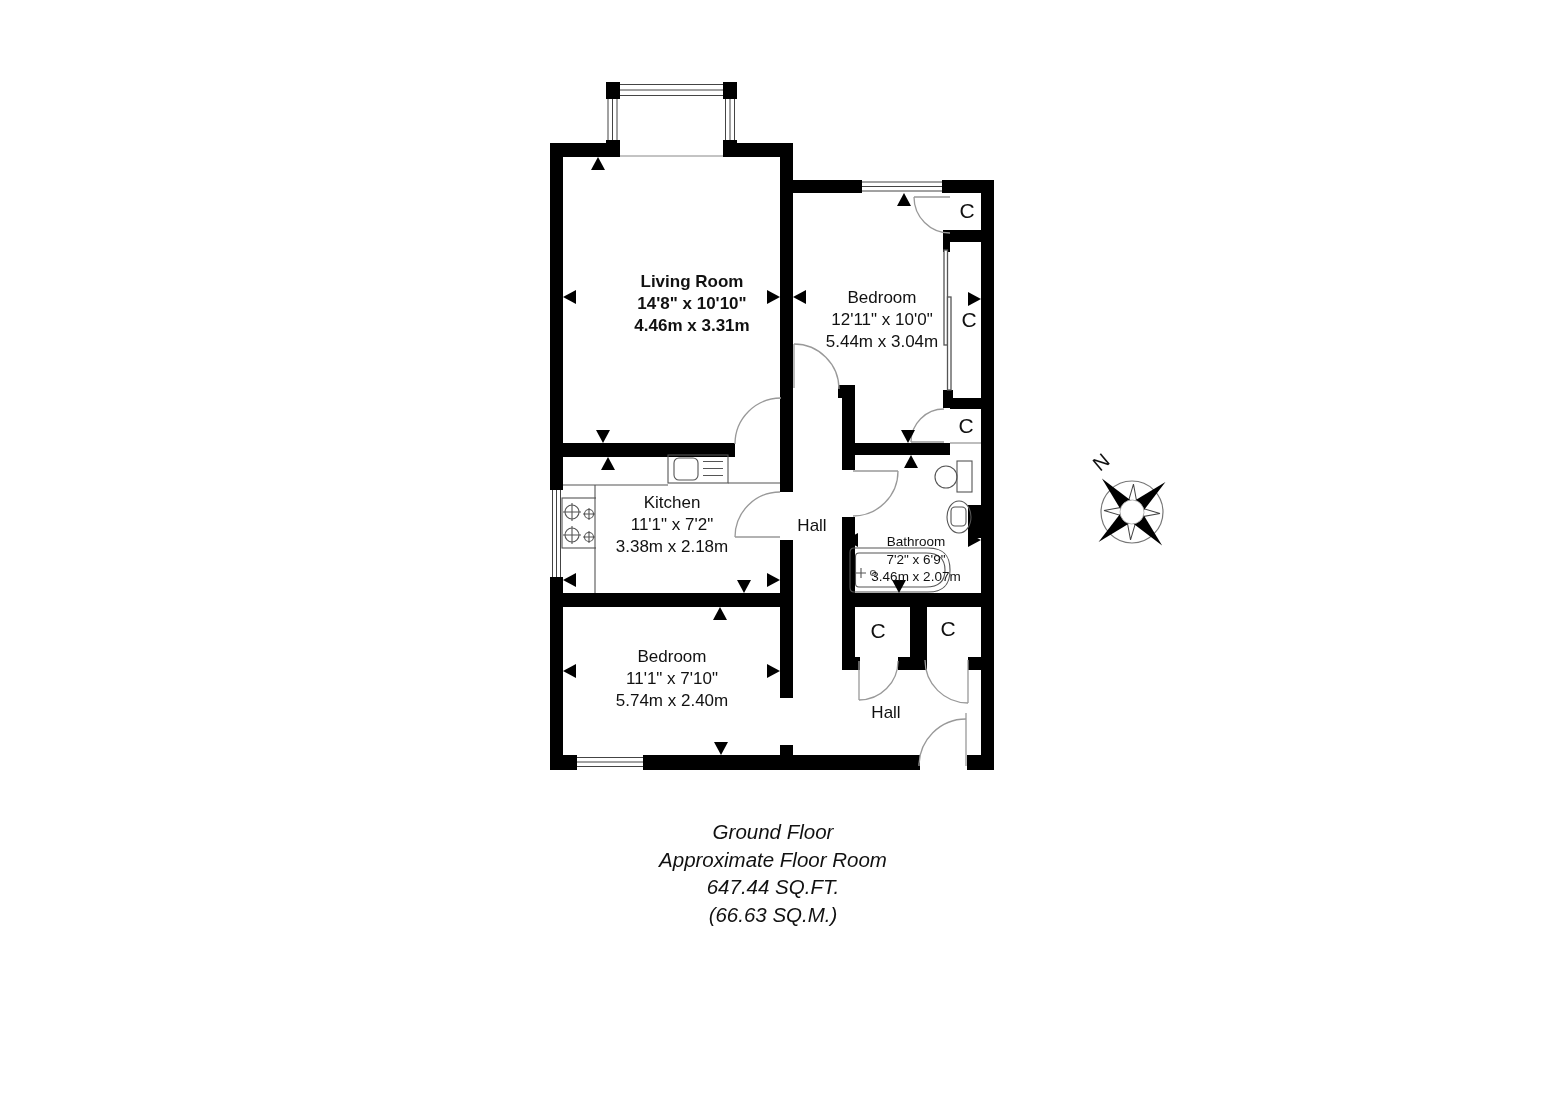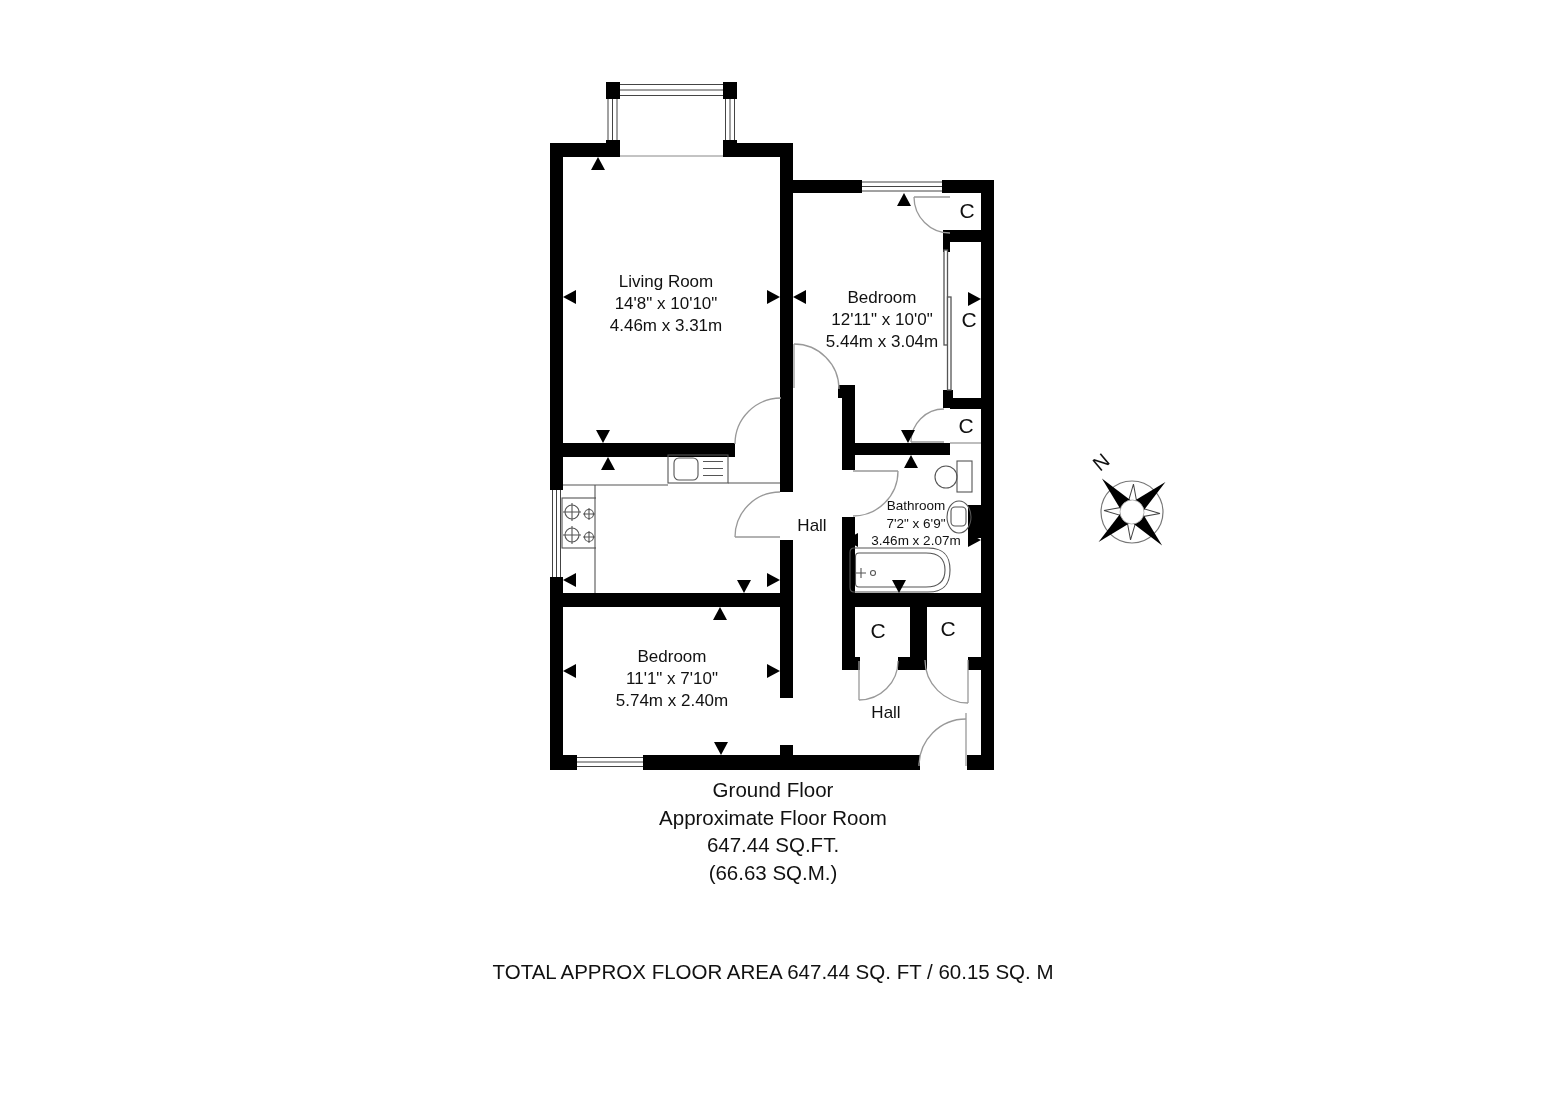--- a/index.html
+++ b/index.html
@@ -2,21 +2,21 @@
 <html><head>
 <meta charset="utf-8">
 <style>
   html,body{margin:0;padding:0;background:#fff;}
   .stage{position:relative;width:1550px;height:1096px;background:#fff;overflow:hidden;
          font-family:"Liberation Sans",sans-serif;color:#111;}
   .plan-svg{position:absolute;left:0;top:0;}
   .lbl{position:absolute;transform:translateX(-50%);text-align:center;white-space:nowrap;
        font:17px/22px "Liberation Sans",sans-serif;color:#111;}
   .lbl .ln{display:block;}
-  .lbl-bath{font:13.5px/17.5px "Liberation Sans",sans-serif;}
+  .lbl-bath{font:13.5px/17.5px "Liberation Sans",sans-serif;margin-top:36px;}
   .lbl-c{font:21px/24px "Liberation Sans",sans-serif;}
   .lbl-hall{font:17px/20px "Liberation Sans",sans-serif;}
   .lbl-north{font:20px/22px "Liberation Sans",sans-serif;transform:translateX(-50%) rotate(-40deg);}
   .footer-block{position:absolute;left:773px;transform:translateX(-50%);text-align:center;
        font:20.5px/27.5px "Liberation Sans",sans-serif;color:#111;white-space:nowrap;}
 </style>
 </head>
 <body>
 
 <div class="stage">
@@ -216,32 +216,37 @@
         <polygon points="0,-45 7,-8 -7,-8"></polygon>
         <polygon points="0,-45 7,-8 -7,-8" transform="rotate(90)"></polygon>
         <polygon points="0,-45 7,-8 -7,-8" transform="rotate(180)"></polygon>
         <polygon points="0,-45 7,-8 -7,-8" transform="rotate(270)"></polygon>
       </g>
       <circle r="12" fill="#fff" stroke="#aaa" stroke-width="0.8"></circle>
     </g>
   </g>
 </svg>
 
-  <div class="lbl" style="left:666px;top:271px;">
+  <div class="lbl" style="left:692px;top:271px;font-weight:bold;">
     <span class="ln">Living Room</span>
     <span class="ln">14'8" x 10'10"</span>
     <span class="ln">4.46m x 3.31m</span>
   </div>
 
   <div class="lbl" style="left:882px;top:287px;">
     <span class="ln">Bedroom</span>
     <span class="ln">12'11" x 10'0"</span>
     <span class="ln">5.44m x 3.04m</span>
   </div>
 
+  <div class="lbl" style="left:672px;top:492px;">
+    <span class="ln">Kitchen</span>
+    <span class="ln">11'1" x 7'2"</span>
+    <span class="ln">3.38m x 2.18m</span>
+  </div>
 
   <div class="lbl lbl-bath" style="left:916px;top:497px;">
     <span class="ln">Bathroom</span>
     <span class="ln">7'2" x 6'9"</span>
     <span class="ln">3.46m x 2.07m</span>
   </div>
 
   <div class="lbl" style="left:672px;top:646px;">
     <span class="ln">Bedroom</span>
     <span class="ln">11'1" x 7'10"</span>
@@ -252,24 +257,23 @@
   <div class="lbl lbl-hall" style="left:886px;top:703px;">Hall</div>
 
   <div class="lbl lbl-c" style="left:967px;top:199px;">C</div>
   <div class="lbl lbl-c" style="left:969px;top:308px;">C</div>
   <div class="lbl lbl-c" style="left:966px;top:414px;">C</div>
   <div class="lbl lbl-c" style="left:878px;top:619px;">C</div>
   <div class="lbl lbl-c" style="left:948px;top:617px;">C</div>
 
   <div class="lbl lbl-north" style="left:1101px;top:451px;">N</div>
 
-  <div class="footer-block" style="top:776px;">
+  <div class="footer-block" style="top:818px;font-style:italic;">
     <div>Ground Floor</div>
     <div>Approximate Floor Room</div>
     <div>647.44 SQ.FT.</div>
     <div>(66.63 SQ.M.)</div>
   </div>
 
   <div class="footer-block" style="top:958px;">
-    <div>TOTAL APPROX FLOOR AREA 647.44 SQ. FT / 60.15 SQ. M</div>
   </div>
 
 </div>
 
 </body></html>

